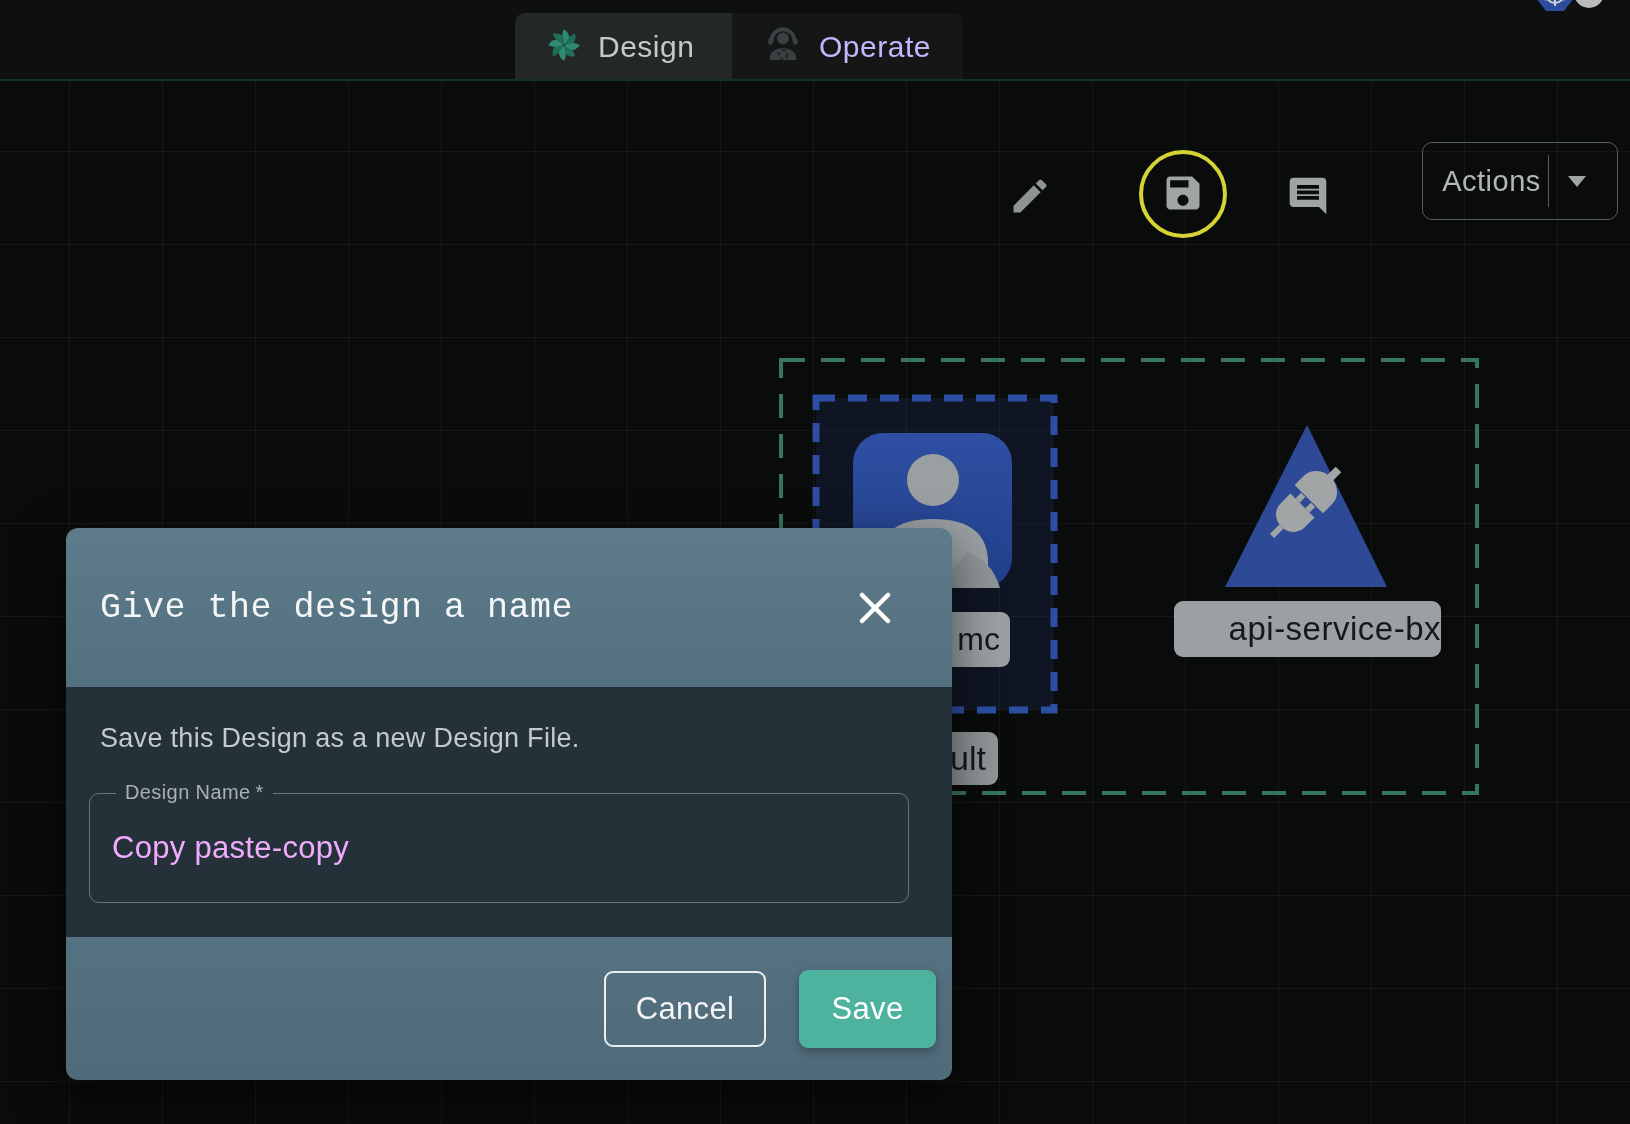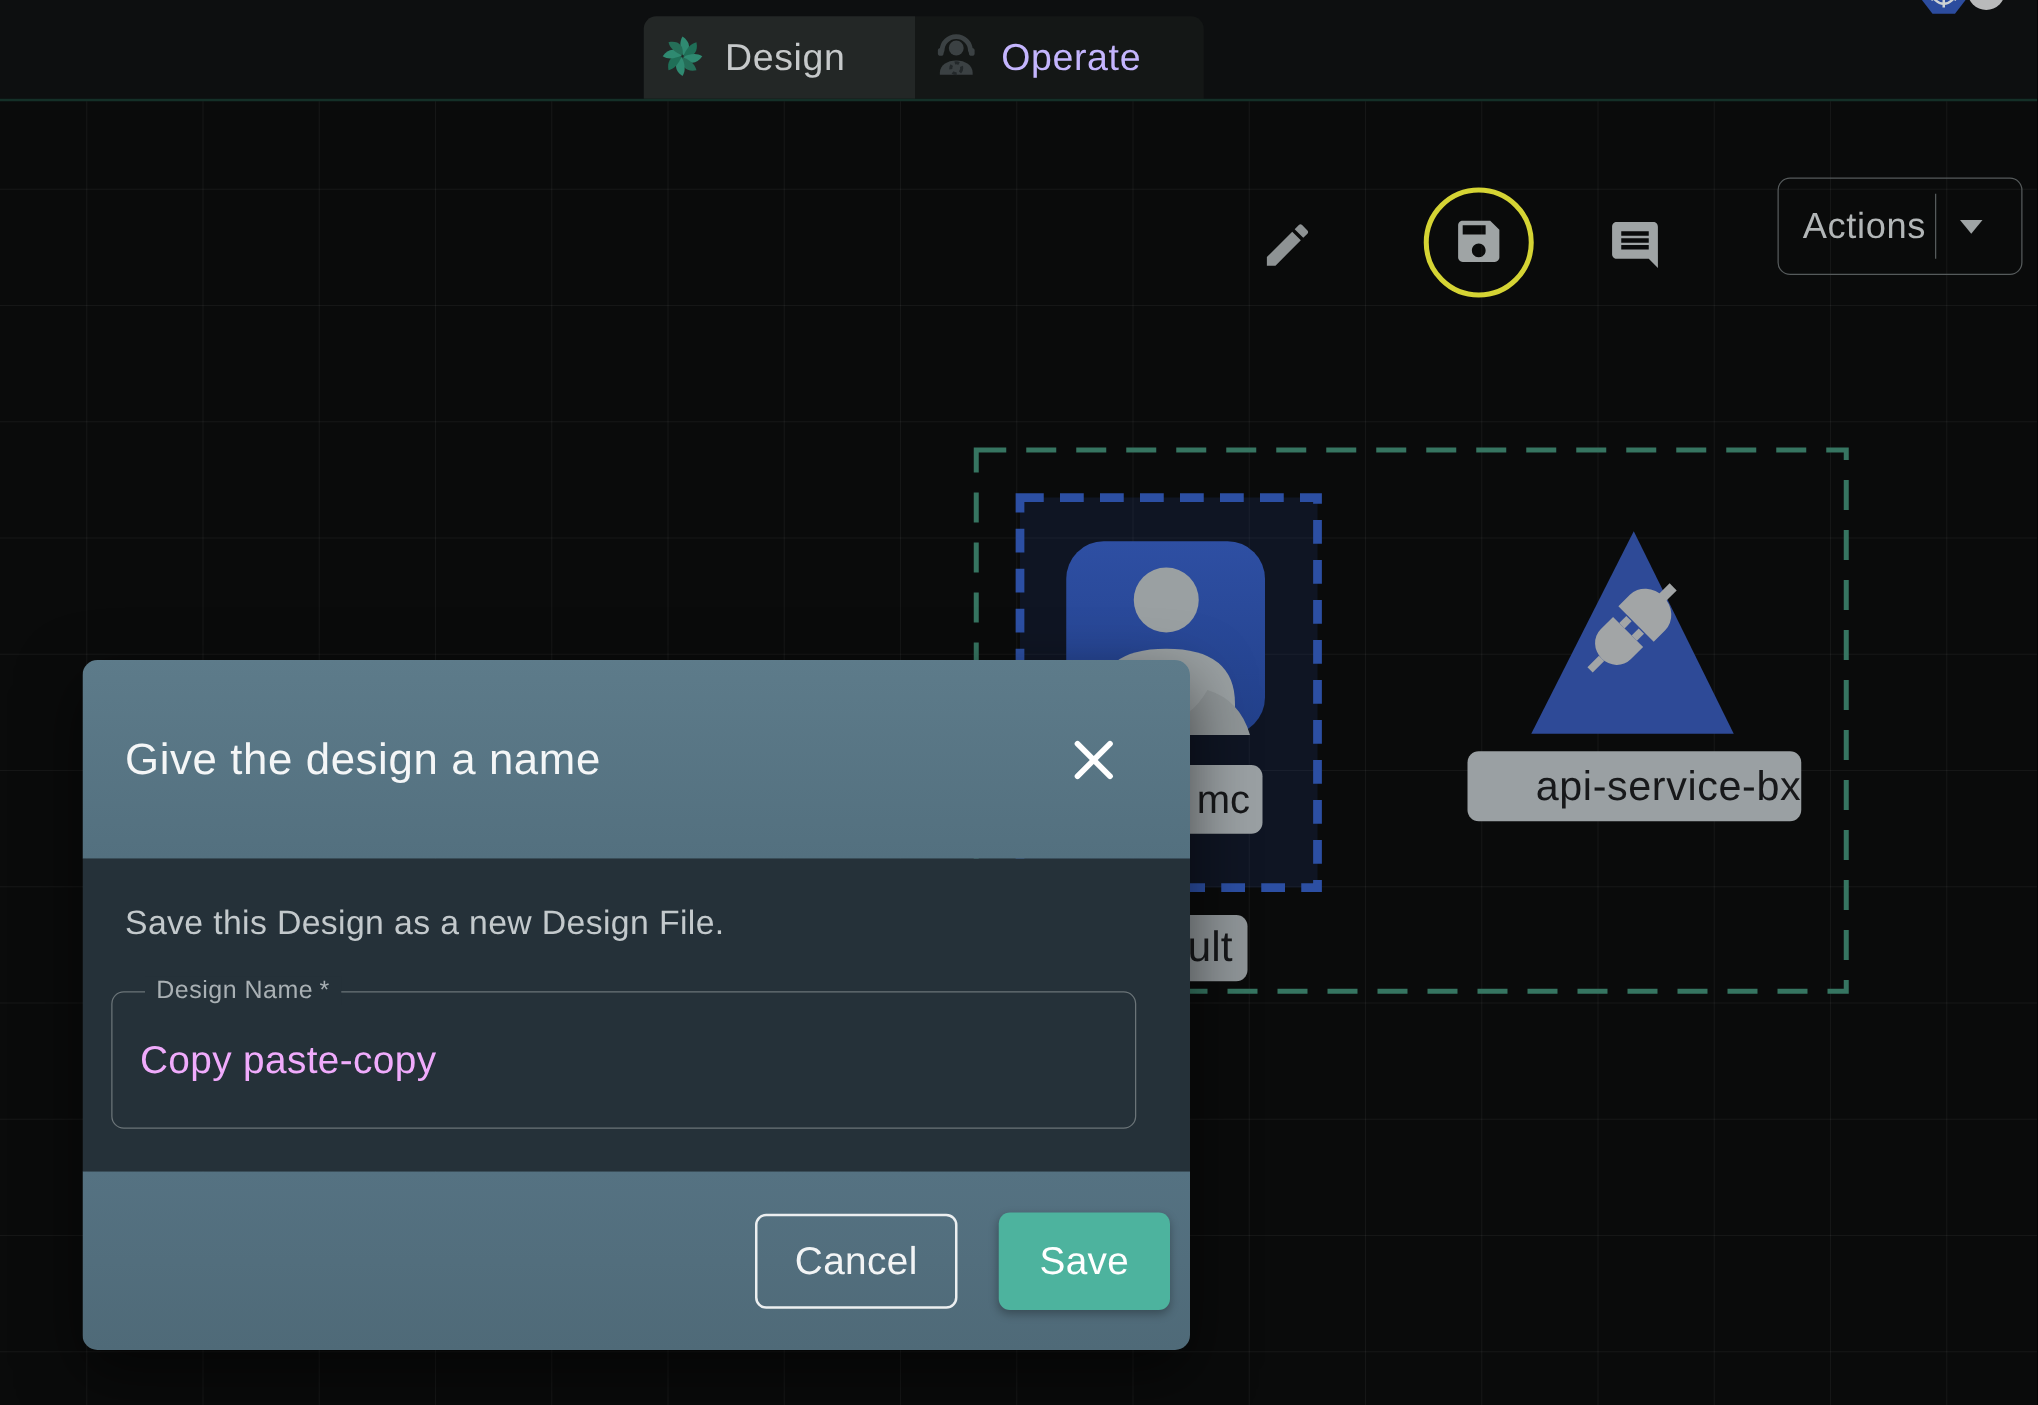--- a/index.html
+++ b/index.html
@@ -2,21 +2,21 @@
 <html style="--accent-teal: #4db39e; --highlight-yellow: #d5d434; --selection-teal: #367561; --selection-blue: #2c4fa3; --node-blue: #2d4da1; --triangle-blue: #2e4a97; --label-gray: #9aa0a3; --modal-header: #53707f; --modal-body: #253139; --modal-footer: #4f6a78; --brand-green: #2f8a71;"><head>
 <meta charset="utf-8">
 <style>
   html,body{margin:0;padding:0;background:#000;}
   *{box-sizing:border-box;font-family:"Liberation Sans",sans-serif;}
   .screen{position:relative;width:1630px;height:1124px;overflow:hidden;background:#0d0f10;}
 
   
   .topbar{position:absolute;left:0;top:0;width:1630px;height:81px;background:#0d0f10;}
   .tabbar{position:absolute;left:515px;top:13px;height:68px;display:flex;}
-  .tab{display:flex;align-items:center;gap:15px;padding:0 12px;height:68px;cursor:pointer;}
+  .tab{display:flex;align-items:center;gap:15px;padding:0 30px;height:68px;cursor:pointer;}
   .tab-design{background:#232726;border-radius:10px 0 0 0;width:217px;}
   .tab-operate{background:#141716;border-radius:0 10px 0 0;width:231px;}
   .tab-design .tab-label{color:#c6c9ca;font-size:30px;letter-spacing:.5px;}
   .tab-operate .tab-label{color:#c4b5fd;font-size:30px;letter-spacing:.5px;}
   .k8s-clip{position:absolute;left:1532px;top:0;width:48px;height:18px;overflow:hidden;}
   .k8s-clip svg{position:absolute;left:0;top:-28px;}
   .avatar-partial{position:absolute;left:1574px;top:-22px;width:30px;height:30px;border-radius:50%;background:#b9babb;}
 
   
   .canvas{position:absolute;left:0;top:79px;width:1630px;height:1045px;
@@ -45,21 +45,21 @@
     color:#b2b6b7;font-size:29px;letter-spacing:.5px;}
   .actions-divider{width:1px;background:#565b5c;}
   .actions-caret{width:56px;display:flex;align-items:center;justify-content:center;}
 
   
   .modal{position:absolute;left:66px;top:528px;width:886px;height:552px;border-radius:12px;
     overflow:hidden;box-shadow:0 18px 50px rgba(0,0,0,.55);}
   .modal-stripes{background-image:repeating-linear-gradient(90deg,rgba(255,255,255,0.03) 0 2px,transparent 2px 93px);}
   .modal-header{position:relative;height:159px;background:linear-gradient(180deg,#5d7b8a,var(--modal-header));
     display:flex;align-items:center;padding-left:34px;}
-  .modal-title{margin:0;color:#f4f6f7;font-size:35px;font-weight:400;letter-spacing:.5px;}
+  .modal-title{margin:0;color:#f4f6f7;font-size:35px;font-weight:400;letter-spacing:.5px;font-family:Liberation Mono, monospace;}
   .modal-close{position:absolute;right:55px;top:58px;width:44px;height:44px;background:transparent;border:none;cursor:pointer;padding:2px;}
   .modal-body{position:relative;height:250px;background:var(--modal-body);}
   .modal-desc{position:absolute;left:34px;top:36px;margin:0;color:#c3c9cc;font-size:27px;letter-spacing:.3px;}
   .field{position:absolute;left:23px;top:106px;width:820px;height:110px;
     border:1px solid #6b7478;border-radius:10px;}
   .field-label{position:absolute;left:26px;top:-13px;background:var(--modal-body);
     padding:0 9px;color:#a9b0b4;font-size:20px;letter-spacing:.4px;}
   .field-req{color:#a9b0b4;margin-left:5px;}
   .design-input{position:absolute;left:0;top:0;width:100%;height:100%;background:transparent;border:none;outline:none;
     color:#f0abfc;font-size:31px;padding:0 22px;letter-spacing:.3px;}

